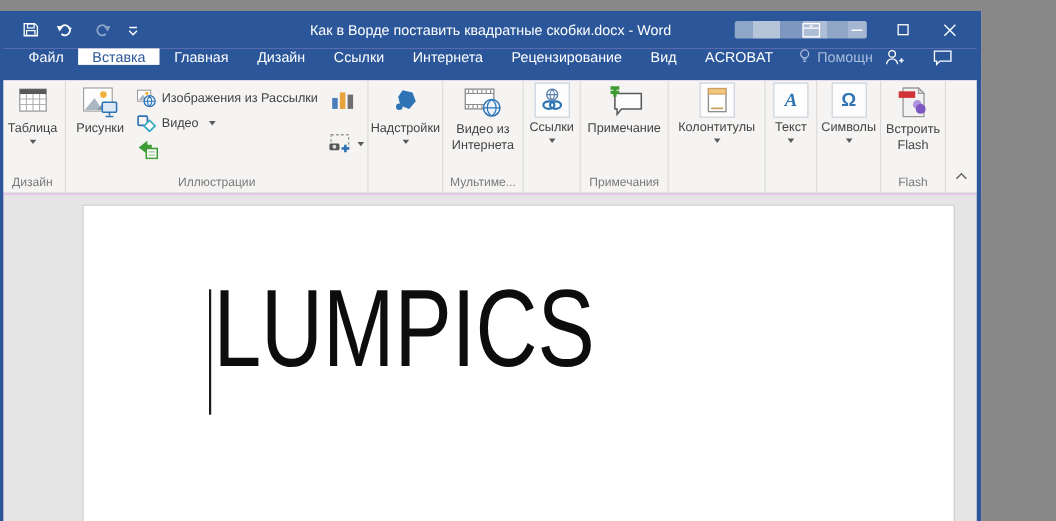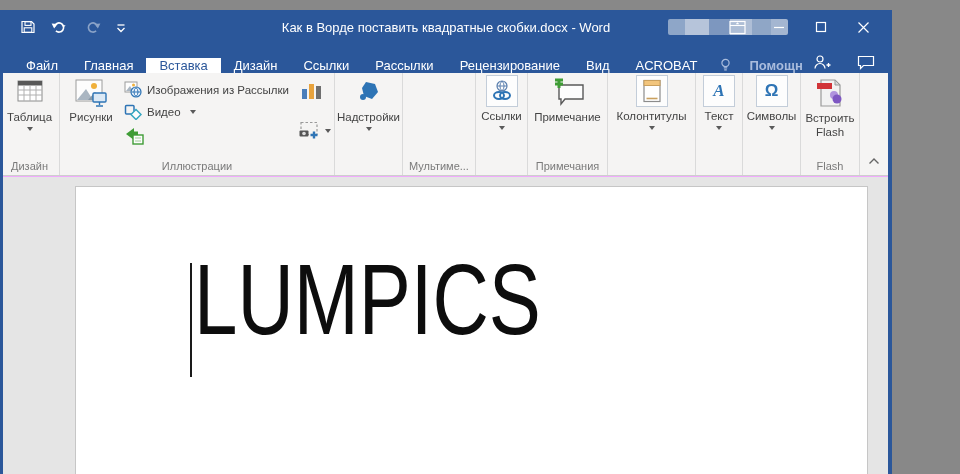--- a/index.html
+++ b/index.html
@@ -28,26 +28,26 @@
   .blur-name {
     position:absolute; left:668px; top:9px; width:120px; height:16px; z-index:3;
     background:linear-gradient(90deg,#8ea6c8 0 14%,#b6c4da 14% 34%,#7d97bf 34% 52%,#aebed6 52% 70%,#8fa6c6 70% 86%,#a4b6d1 86% 100%);
     border-radius:2px;
   }
   .win-controls { position:absolute; right:12px; top:0; height:34px; display:flex; align-items:center; gap:8px; z-index:3; }
   .win-btn { width:34px; height:34px; display:flex; align-items:center; justify-content:center; cursor:default; }
 
   
   .tabrow {
-    position:relative; height:29px; background:#2b579a; display:flex; align-items:flex-end;
+    position:relative; height:29px; background:#2b579a; display:flex; align-items:flex-start;
     padding-left:13px; color:#fff; font-size:13px; z-index:2;
   }
   .tab { display:flex; align-items:center; padding:0 13px; white-space:nowrap; cursor:default; }
   .tab.active { background:#fff; color:#2b579a; }
-  .help-tab { display:flex; align-items:center; gap:18px; padding:0 10px; color:#a9bcdd; cursor:default;font-weight:bold; }
+  .help-tab { display:flex; align-items:center; gap:6px; padding:0 10px; color:#a9bcdd; cursor:default; }
   .tab-right { margin-left:auto; display:flex; align-items:center; gap:26px; padding-right:28px; }
 
   
   .ribbon {
     position:relative; height:103px; background:#f5f4f3; border-bottom:1px solid #cecece;
     display:flex; z-index:2;
   }
   .rgroup { position:relative; height:100%; border-right:1px solid #dadada; }
   .rgroup:last-child { border-right:none; }
   .glabel {
@@ -168,25 +168,25 @@
       <span class="win-btn">
         <svg width="13" height="13" viewBox="0 0 13 13">
             <path d="M1.5 1.5 L11.5 11.5 M11.5 1.5 L1.5 11.5" stroke="#fff" stroke-width="1.2"></path>
           </svg>
       </span>
     </div>
   </div>
 
   <div class="tabrow">
     <div class="tab">Файл</div>
+    <div class="tab active">Вставка</div>
     <div class="tab">Главная</div>
-    <div class="tab active">Вставка</div>
     <div class="tab">Дизайн</div>
     <div class="tab">Ссылки</div>
-    <div class="tab">Рассылки</div>
+    <div class="tab">Интернета</div>
     <div class="tab">Рецензирование</div>
     <div class="tab">Вид</div>
     <div class="tab">ACROBAT</div>
     <div class="help-tab">
       <svg width="11" height="15" viewBox="0 0 11 15">
         <circle cx="5.5" cy="5" r="3.6" fill="none" stroke="#a9bcdd" stroke-width="1.2"></circle>
         <path d="M3.8 9.8 h3.4 M4.2 11.8 h2.6" stroke="#a9bcdd" stroke-width="1.2"></path>
       </svg>
       <span>Помощн</span>
     </div>
@@ -295,20 +295,32 @@
             <path d="M10 4 l9 2 3 8 -6 7 -8 -3 -2 -8 z" fill="#2e74b5"></path>
             <circle cx="7" cy="19" r="3" fill="#2e74b5"></circle>
           </svg>
         </span>
         <span>Надстройки</span>
         <span class="caret"></span>
       </div>
     </div>
 
     <div class="rgroup" style="width:73px">
+      <div class="bbtn">
+        <span class="icon-plain">
+          <svg width="36" height="30" viewBox="0 0 36 30">
+            <rect x="2" y="3" width="26" height="18" fill="#fdfdfd" stroke="#8c8c8c" stroke-width="1.2"></rect>
+            <path d="M2 7 h26 M2 17 h26" stroke="#8c8c8c" stroke-width="1"></path>
+            <path d="M5 3.5 v3 M9 3.5 v3 M13 3.5 v3 M17 3.5 v3 M21 3.5 v3 M25 3.5 v3 M5 17.5 v3 M9 17.5 v3 M13 17.5 v3 M17 17.5 v3 M21 17.5 v3 M25 17.5 v3" stroke="#8c8c8c" stroke-width="1"></path>
+            <circle cx="26" cy="20" r="7.5" fill="#eaf2fb" stroke="#2e74b5" stroke-width="1.4"></circle>
+            <path d="M18.5 20 h15 M26 12.5 a9 9 0 0 1 0 15 M26 12.5 a9 9 0 0 0 0 15" fill="none" stroke="#2e74b5" stroke-width="1.1"></path>
+          </svg>
+        </span>
+        <span class="two-line" style="width:62px">Видео из Интернета</span>
+      </div>
       <div class="glabel">Мультиме...</div>
     </div>
 
     <div class="rgroup" style="width:52px">
       <div class="bbtn">
         <span class="icon-frame">
           <svg width="24" height="24" viewBox="0 0 24 24">
             <circle cx="12" cy="7" r="5" fill="none" stroke="#5a7fae" stroke-width="1.2"></circle>
             <path d="M7 7 h10 M12 2 a7 7 0 0 1 0 10 M12 2 a7 7 0 0 0 0 10" fill="none" stroke="#5a7fae" stroke-width="1"></path>
             <ellipse cx="9" cy="16.5" rx="5" ry="3.4" fill="none" stroke="#2e74b5" stroke-width="2"></ellipse>

